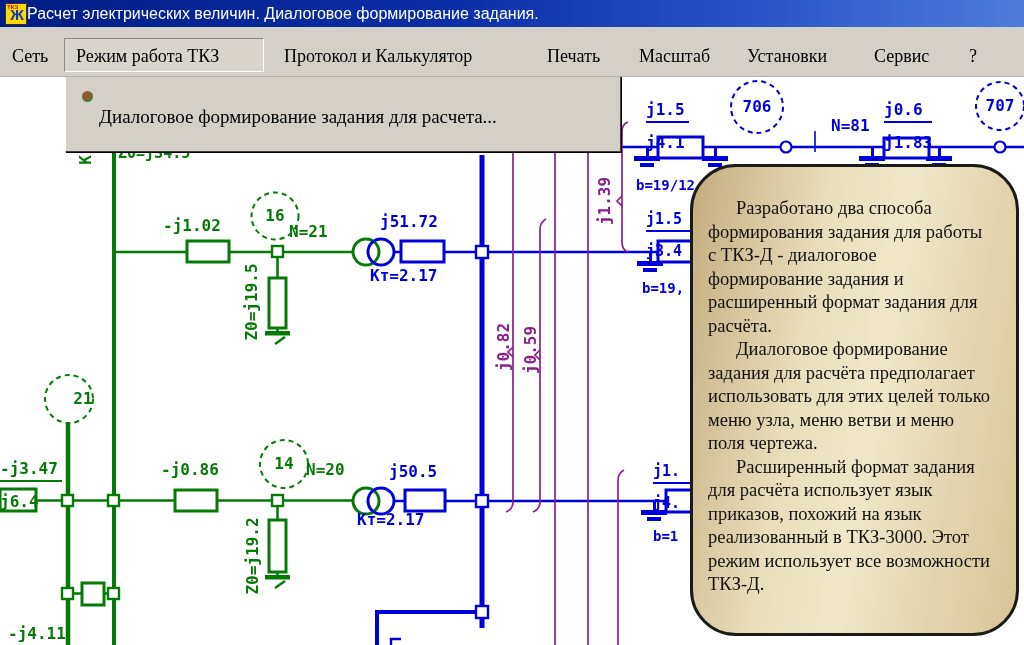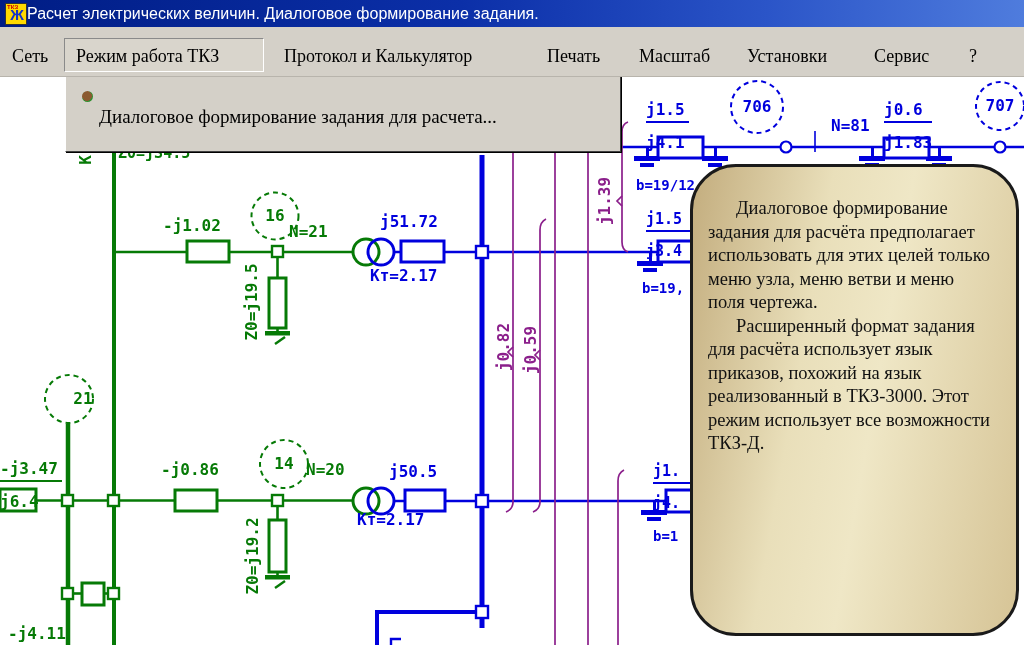--- a/index.html
+++ b/index.html
@@ -219,20 +219,21 @@
     <span class="bot">j4.</span>
   </div>
   <span class="lbl b small" style="left:653px;top:529px;">b=1</span>
 
   <div class="frac g" style="left:8px;top:608px;">
     <span class="top">-j4.11</span>
     <span class="bot">j6.05</span>
   </div>
 
   <div class="infobox">
+    <p>Разработано два способа формирования задания для работы с  ТКЗ-Д - диалоговое формирование задания   и расширенный формат задания для расчёта.</p>
     <p>Диалоговое формирование задания для расчёта предполагает использовать для этих целей только меню узла, меню ветви и меню поля чертежа.</p>
     <p>Расширенный формат задания для расчёта использует язык приказов, похожий на язык реализованный в ТКЗ-3000. Этот режим использует все возможности ТКЗ-Д.</p>
   </div>
 
   <div class="dropdown">
     <div class="dd-item" style="top:10px;">
       <span class="dd-bullet"></span>
       <span class="dd-label">Диалоговое формирование задания для расчета...</span>
     </div>
   </div>

